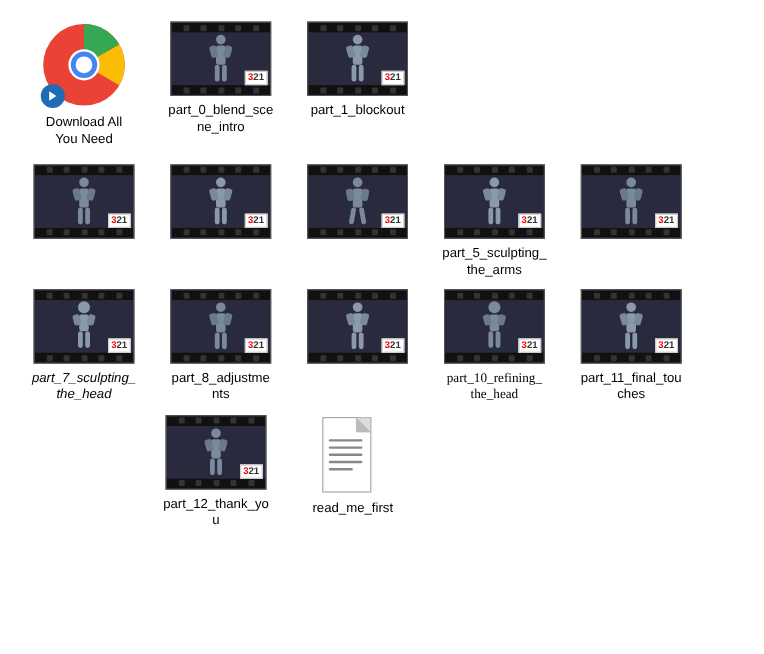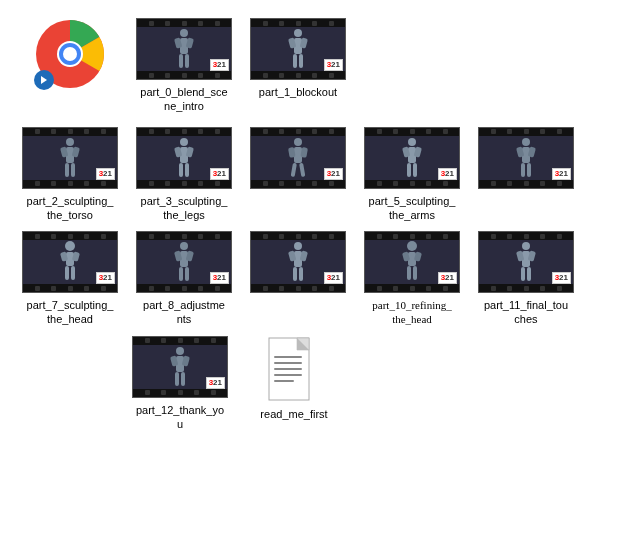--- a/index.html
+++ b/index.html
@@ -27,21 +27,21 @@
     }
     .icon-label {
       text-align: center;
       margin-top: 4px;
       padding: 1px 2px;
       max-width: 100px;
       word-break: break-word;
       line-height: 1.3;
     }
     .video-thumb {
-      width: 96px;
+      width: 84px;
       height: 62px;
       background: #1a1a2e;
       position: relative;
       border: 1px solid #555;
       overflow: hidden;
     }
     .film-strip-top, .film-strip-bottom {
       width: 100%;
       height: 8px;
       background: #111;
@@ -110,20 +110,22 @@
 
           <circle cx="36" cy="36" r="7" fill="white"></circle>
         </svg>
         
         <div style="position:absolute; bottom:0; left:0; width:20px; height:20px; background:#1e6bb8; border-radius:50%; display:flex; align-items:center; justify-content:center;">
           <svg width="12" height="12" viewBox="0 0 12 12">
             <polygon points="3,2 9,6 3,10" fill="white"></polygon>
           </svg>
         </div>
       </div>
+      <div class="icon-label" style="white-space:pre-line;">Download All
+You Need</div>
     </div>
 
     <div class="icon-item">
       <div class="video-thumb">
         <div class="film-strip-top">
           <div class="film-hole"></div>
             <div class="film-hole"></div>
             <div class="film-hole"></div>
             <div class="film-hole"></div>
             <div class="film-hole"></div>
@@ -206,22 +208,20 @@
           </div>
           <div class="film-strip-bottom">
             <div class="film-hole"></div>
             <div class="film-hole"></div>
             <div class="film-hole"></div>
             <div class="film-hole"></div>
             <div class="film-hole"></div>
           </div>
           <div class="badge-321"><span>3</span>21</div>
         </div>
-      <div class="icon-label" style="white-space:pre-line;">part_2_sculpting_
-the_torso</div>
     </div>
     <div class="icon-item">
       <div class="video-thumb">
           <div class="film-strip-top">
             <div class="film-hole"></div>
             <div class="film-hole"></div>
             <div class="film-hole"></div>
             <div class="film-hole"></div>
             <div class="film-hole"></div>
           </div>
@@ -237,22 +237,20 @@
           </div>
           <div class="film-strip-bottom">
             <div class="film-hole"></div>
             <div class="film-hole"></div>
             <div class="film-hole"></div>
             <div class="film-hole"></div>
             <div class="film-hole"></div>
           </div>
           <div class="badge-321"><span>3</span>21</div>
         </div>
-      <div class="icon-label" style="white-space:pre-line;">part_3_sculpting_
-the_legs</div>
     </div>
     <div class="icon-item">
       <div class="video-thumb">
           <div class="film-strip-top">
             <div class="film-hole"></div>
             <div class="film-hole"></div>
             <div class="film-hole"></div>
             <div class="film-hole"></div>
             <div class="film-hole"></div>
           </div>
@@ -360,21 +358,21 @@
           </div>
           <div class="film-strip-bottom">
             <div class="film-hole"></div>
             <div class="film-hole"></div>
             <div class="film-hole"></div>
             <div class="film-hole"></div>
             <div class="film-hole"></div>
           </div>
           <div class="badge-321"><span>3</span>21</div>
         </div>
-      <div class="icon-label" style="white-space:pre-line;">part_7_sculpting_
+      <div class="icon-label" style="white-space:pre-line;font-style:italic;">part_7_sculpting_
 the_head</div>
     </div>
     <div class="icon-item">
       <div class="video-thumb">
           <div class="film-strip-top">
             <div class="film-hole"></div>
             <div class="film-hole"></div>
             <div class="film-hole"></div>
             <div class="film-hole"></div>
             <div class="film-hole"></div>

